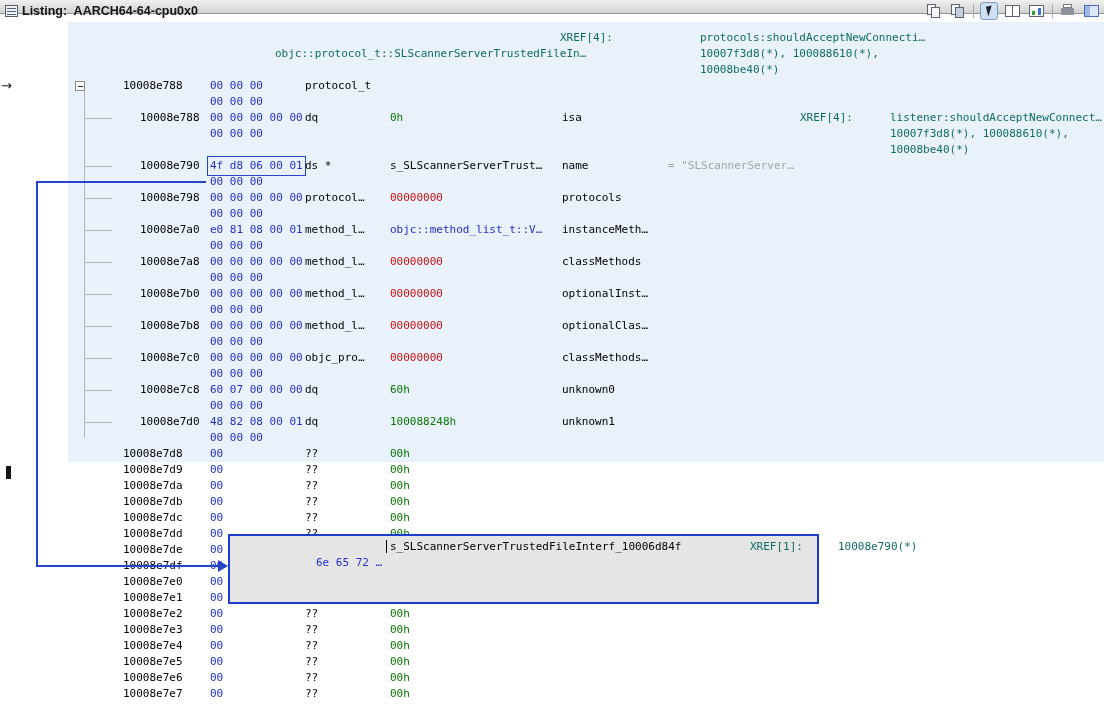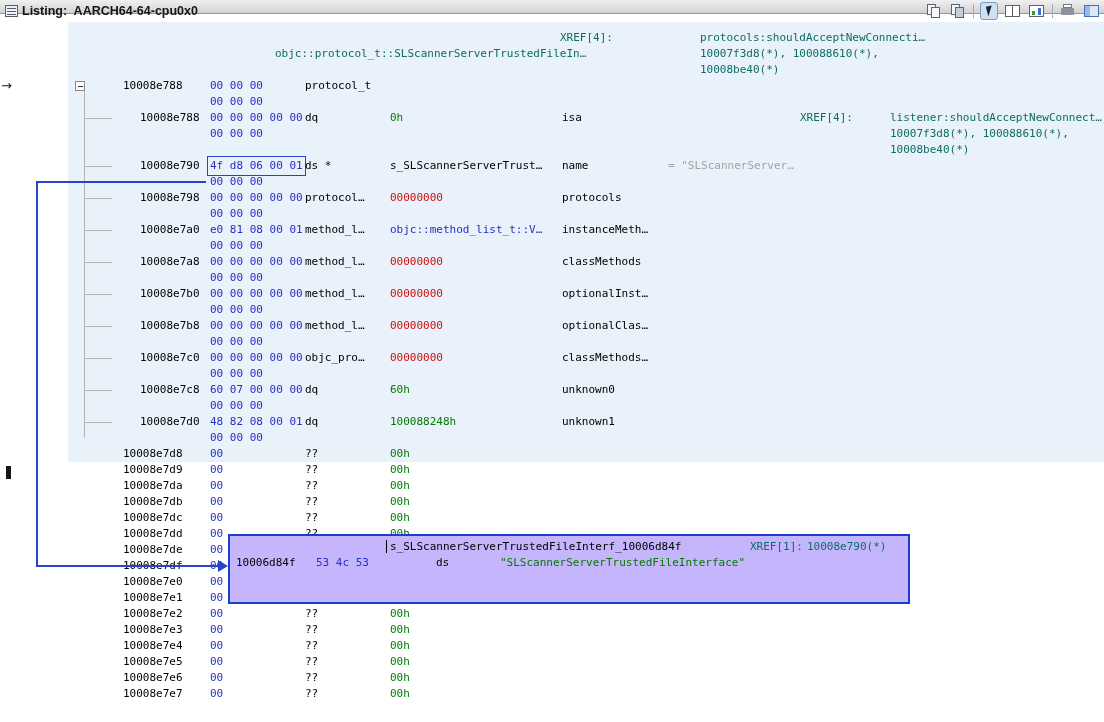--- a/index.html
+++ b/index.html
@@ -57,25 +57,25 @@
   
   .selbox{outline:1px solid #2744cc;outline-offset:2px;}
   
   .arrow{position:absolute;background:#2744cc;z-index:4;}
   #arr-h1{left:36px;top:181px;width:170px;height:2px;}
   #arr-v{left:36px;top:181px;width:2px;height:386px;}
   #arr-h2{left:36px;top:565px;width:183px;height:2px;}
   #arr-head{position:absolute;left:218px;top:560px;width:0;height:0;z-index:4;
     border-left:10px solid #2744cc;border-top:6px solid transparent;border-bottom:6px solid transparent;}
   
-  #popup{position:absolute;left:228px;top:534px;width:682px;height:70px;background:#c4b5fd;
+  #popup{position:absolute;left:228px;top:534px;width:591px;height:70px;background:#e5e5e5;
     border:2px solid #1c3dd0;z-index:5;padding-top:3px;font-size:11px;}
   #popup .ln{height:16px;}
   .p-caret{position:absolute;left:156px;top:1px;width:1px;height:13px;background:#000;}
-  .p-label{left:160px}.p-xl{left:520px}.p-xt{left:577px}
+  .p-label{left:160px}.p-xl{left:520px}.p-xt{left:608px}
   .p-addr{left:6px}.p-bytes{left:86px}.p-type{left:206px}.p-str{left:270px}
 </style>
 </head>
 <body>
 
 <div id="app">
 
   <div id="titlebar">
     <div id="win-icon"></div>
     <div id="title">Listing:  AARCH64-64-cpu0x0</div>
@@ -357,20 +357,17 @@
   <div id="arr-head"></div>
 
   <div id="popup">
     <div class="ln">
       <span class="p-caret"></span>
       <span class="c p-label">s_SLScannerServerTrustedFileInterf_10006d84f</span>
       <span class="c p-xl teal">XREF[1]:</span>
       <span class="c p-xt teal">10008e790(*)</span>
     </div>
     <div class="ln">
-      <span class="c p-addr">10006d84f</span>
-      <span class="c p-bytes blue">53 4c 53</span>
-      <span class="c p-type">ds</span>
-      <span class="c p-str green">"SLScannerServerTrustedFileInterface"</span>
+      <span class="c p-bytes blue">6e 65 72 …</span>
     </div>
   </div>
 
 </div>
 
 </body></html>

